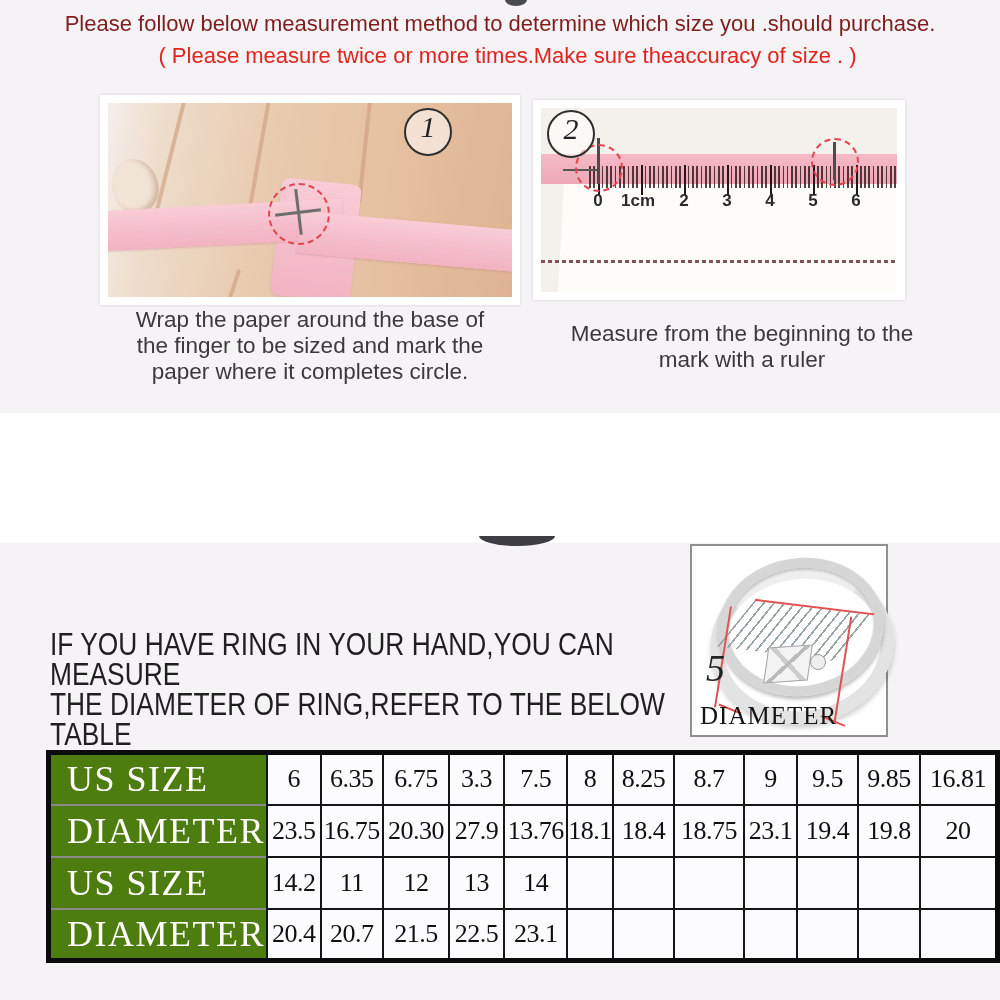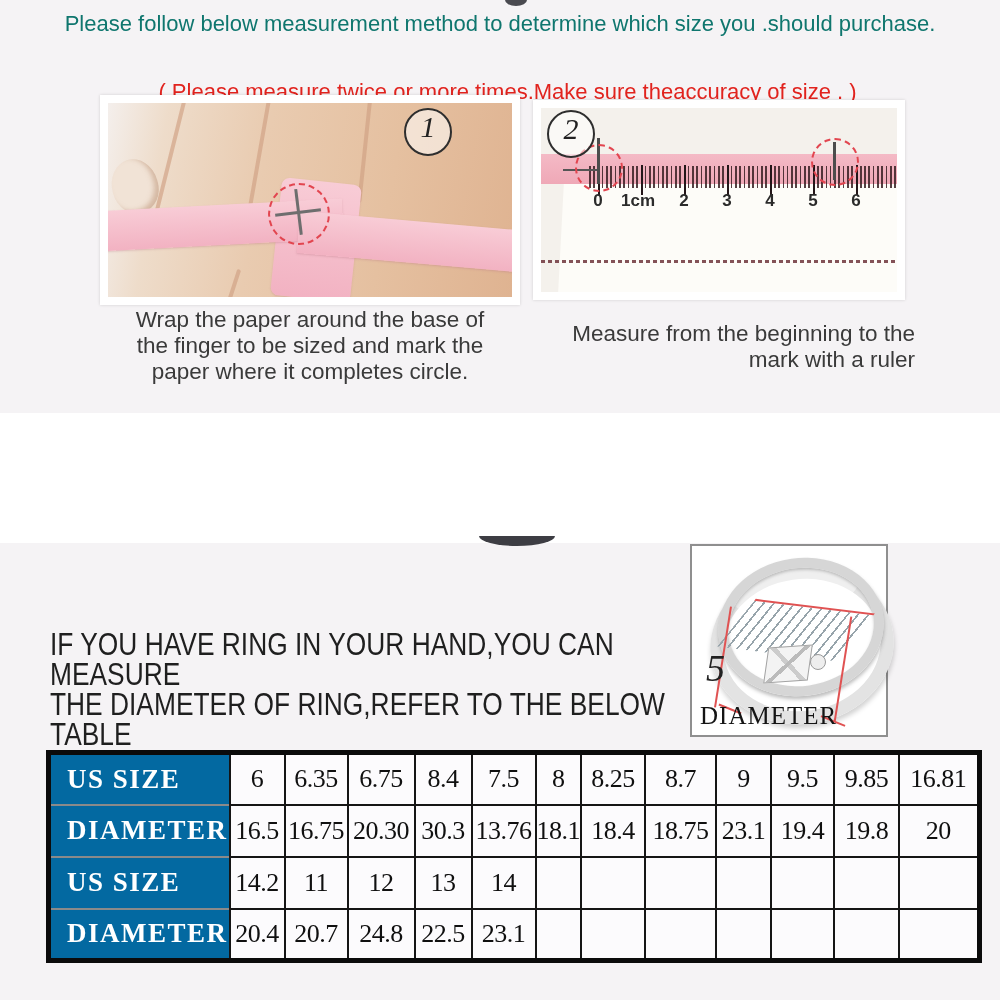--- a/index.html
+++ b/index.html
@@ -1,22 +1,22 @@
 <!DOCTYPE html>
 <html><head>
 <meta charset="utf-8">
 <style>
   html,body{margin:0;padding:0;}
   body{width:1000px;height:1000px;position:relative;background:#f5f3f5;
        font-family:"Liberation Sans",sans-serif;overflow:hidden;}
   .abs{position:absolute;}
 
   
-  .hdr1{left:0;right:0;top:11px;text-align:center;font-size:22px;color:#0f766e;white-space:pre-wrap;}
-  .hdr2{left:15px;right:0;top:43px;text-align:center;font-size:22px;color:#e1231e;white-space:pre-wrap;margin-top:36px;}
+  .hdr1{left:0;right:0;top:11px;text-align:center;font-size:22px;color:#7f1d1d;white-space:pre-wrap;}
+  .hdr2{left:15px;right:0;top:43px;text-align:center;font-size:22px;color:#e1231e;white-space:pre-wrap;}
 
   
   .frame{background:#fff;box-shadow:0 0 3px rgba(0,0,0,.15);}
   .photo{position:absolute;left:8px;top:8px;right:8px;bottom:8px;overflow:hidden;}
   .badge{position:absolute;width:44px;height:44px;border:2.5px solid #2e2e2e;border-radius:50%;
          text-align:center;line-height:44px;font:italic 30px "Liberation Serif",serif;color:#222;
          background:rgba(255,255,255,.55);}
 
   
   .hand-bg{position:absolute;inset:0;background:linear-gradient(100deg,#f4efec 0%,#eedcca 14%,#e9cbb0 38%,#e5c0a0 68%,#dfb391 100%);}
@@ -69,22 +69,22 @@
   .ring-num{left:14px;top:100px;font:italic 38px "Liberation Serif",serif;color:#222;}
   .ring-dia{left:8px;bottom:5px;font-family:"Liberation Serif",serif;font-size:25px;letter-spacing:1px;color:#141414;}
 
   
   .note{left:50px;top:630px;width:780px;font-size:31px;line-height:30px;font-weight:500;color:#1f1f1f;
         transform:scaleX(.85);transform-origin:left top;white-space:pre-wrap;letter-spacing:0;}
 
   
   table.sizes{position:absolute;left:46px;top:750px;border-collapse:collapse;table-layout:fixed;
               border:5px solid #0b0b0b;font-family:"Liberation Serif",serif;}
-  table.sizes th{background:#0369a1;color:#fff;font-weight:bold;text-align:left;padding-left:16px;
-                 font-size:27px;letter-spacing:1.5px;border-top:2px solid #8a8a8a;}
+  table.sizes th{background:#4d7c0f;color:#fff;font-weight:normal;text-align:left;padding-left:16px;
+                 font-size:36px;letter-spacing:1.5px;border-top:2px solid #8a8a8a;}
   table.sizes tr:first-child th{border-top:none;}
   table.sizes td{border:2px solid #151515;background:#fcfbfd;color:#101010;text-align:center;
                  font-size:26px;letter-spacing:-0.5px;padding:0;}
   table.sizes tr{height:52px;}
 </style>
 </head>
 <body>
 
 <div class="abs blob-top"></div>
 
@@ -138,21 +138,21 @@
     <div class="dash-circle" style="left:34px;top:36px;width:44px;height:44px;"></div>
     <div class="dash-circle" style="left:270px;top:30px;width:44px;height:44px;"></div>
     <div class="dot-line"></div>
     <div class="badge" style="left:6px;top:2px;">2</div>
   </div>
 </div>
 
 <div class="abs caption" style="left:100px;top:307px;width:420px;">Wrap the paper around the base of
 the finger to be sized and mark the
 paper where it completes circle.</div>
-<div class="abs caption" style="left:523px;top:321px;width:392px;text-align:right;">Measure from the beginning to the
+<div class="abs caption" style="left:546px;top:321px;width:392px;">Measure from the beginning to the
 mark with a ruler</div>
 
 <div class="abs white-band"></div>
 <div class="abs blob-mid"></div>
 
 <div class="abs ring-box">
   <div class="ring-band"></div>
   <div class="ring-outer"></div>
   <div class="ring-hatch"></div>
   <div class="redline" style="left:30px;top:60px;width:2px;height:102px;transform:rotate(9deg);"></div>
@@ -183,36 +183,36 @@
       <col style="width:63px">
       <col style="width:65px">
     <col style="width:80px">
   </colgroup>
   <tbody>
       <tr>
     <th>US SIZE</th>
     <td>6</td>
     <td>6.35</td>
     <td>6.75</td>
-    <td>8.4</td>
+    <td>3.3</td>
     <td>7.5</td>
     <td>8</td>
     <td>8.25</td>
     <td>8.7</td>
     <td>9</td>
     <td>9.5</td>
     <td>9.85</td>
     <td>16.81</td>
   </tr>
   <tr>
     <th>DIAMETER</th>
-    <td>16.5</td>
+    <td>23.5</td>
     <td>16.75</td>
     <td>20.30</td>
-    <td>30.3</td>
+    <td>27.9</td>
     <td>13.76</td>
     <td>18.1</td>
     <td>18.4</td>
     <td>18.75</td>
     <td>23.1</td>
     <td>19.4</td>
     <td>19.8</td>
     <td>20</td>
   </tr>
   <tr>
@@ -227,21 +227,21 @@
     <td></td>
     <td></td>
     <td></td>
     <td></td>
     <td></td>
   </tr>
   <tr>
     <th>DIAMETER</th>
     <td>20.4</td>
     <td>20.7</td>
-    <td>24.8</td>
+    <td>21.5</td>
     <td>22.5</td>
     <td>23.1</td>
     <td></td>
     <td></td>
     <td></td>
     <td></td>
     <td></td>
     <td></td>
     <td></td>
   </tr>

